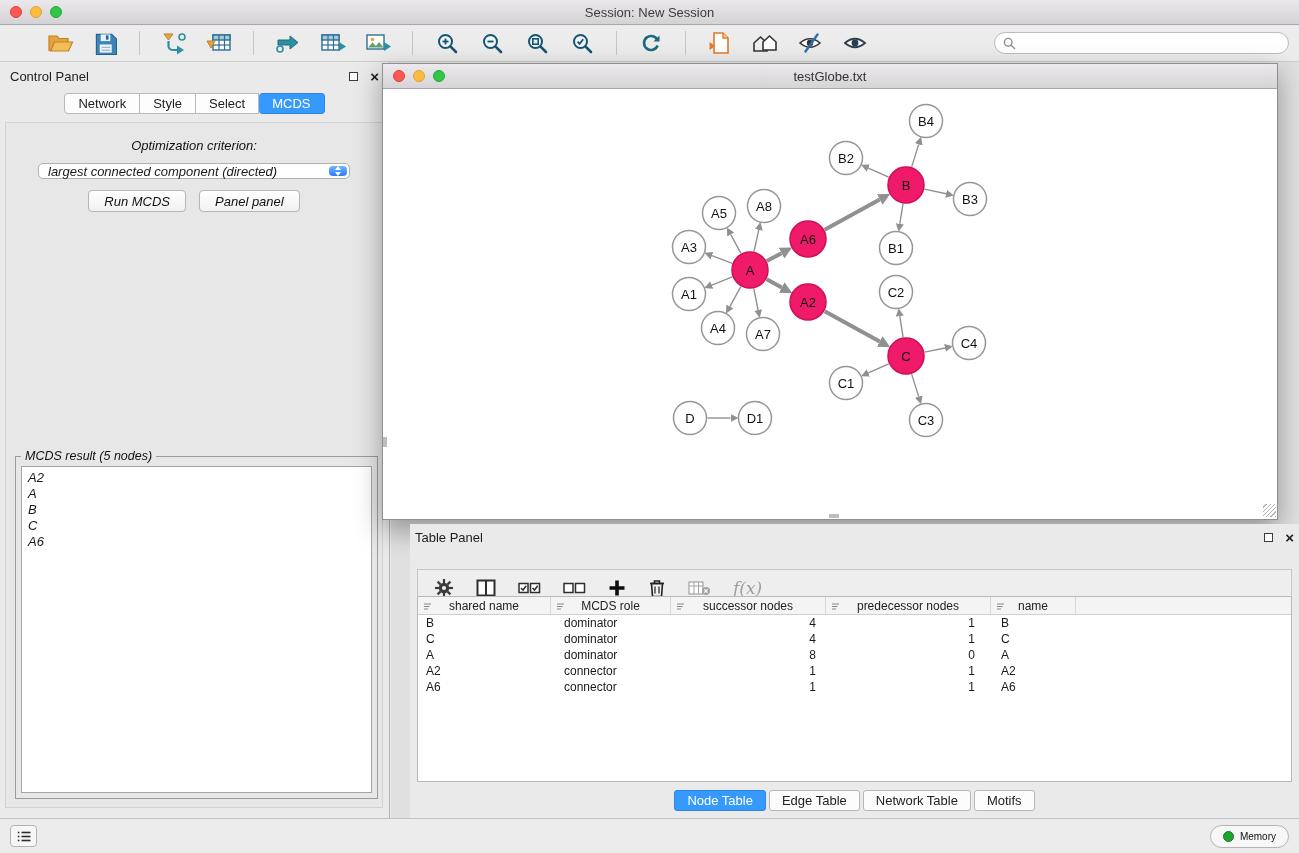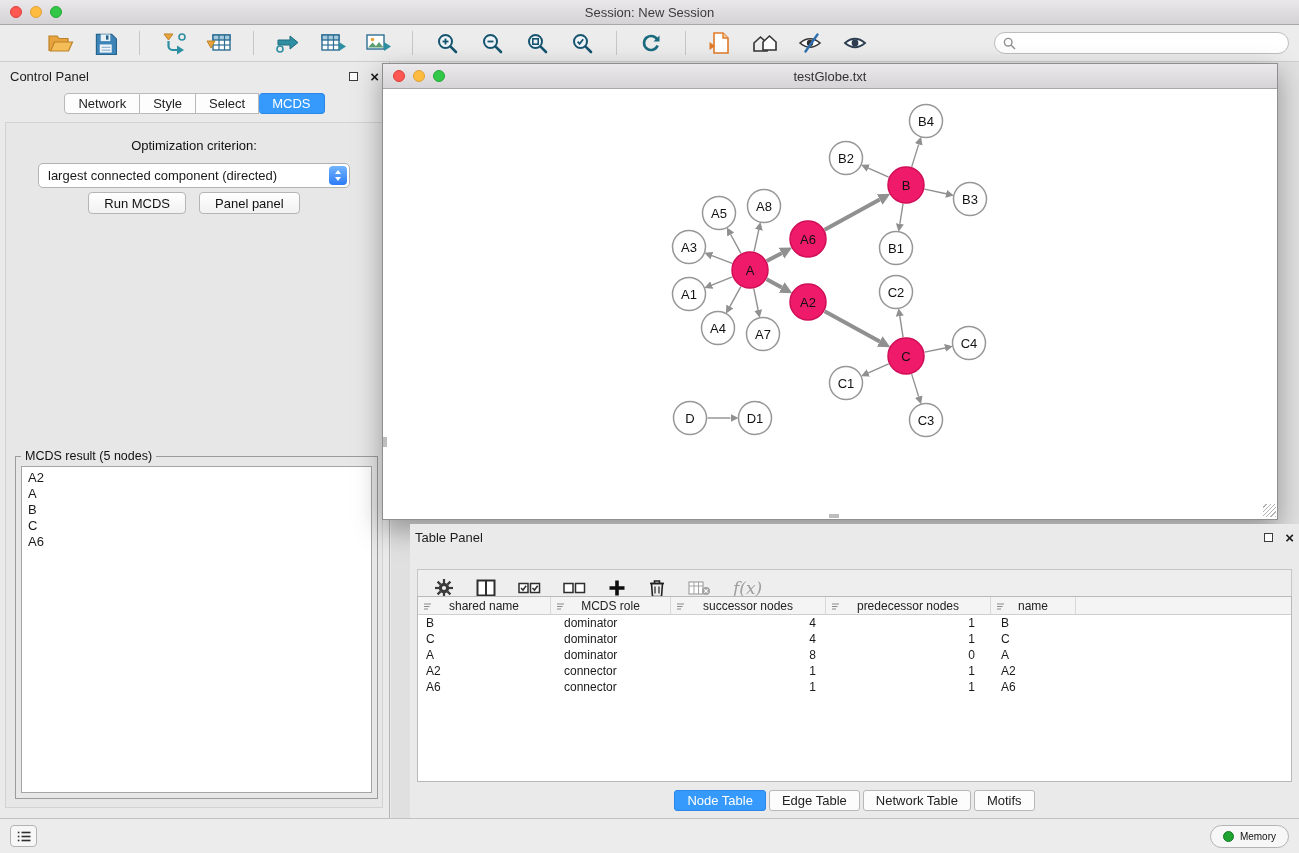--- a/index.html
+++ b/index.html
@@ -40,31 +40,31 @@
   .panel-hbtns { margin-left:auto; display:flex; gap:12px; align-items:center; }
   .float-glyph { width:9px; height:9px; border:1.5px solid #3c3c3c; display:inline-block; background:#fdfdfd; }
   .close-glyph { font-size:15px; font-weight:bold; color:#1c1c1c; line-height:1; }
   .cp-tabs { display:flex; justify-content:center; margin-top:3px; position:relative; z-index:2; }
   .cp-tab { height:21px; padding:0 13px; display:flex; align-items:center; background:#fdfdfd;
     border:1px solid #b9b9b9; border-left:none; font-size:13px; color:#222; }
   .cp-tab:first-child { border-left:1px solid #b9b9b9; border-radius:4px 0 0 4px; }
   .cp-tab:last-child { border-radius:0 4px 4px 0; }
   .cp-tab.selected { background:#369afc; border-color:#2a86e8; color:#fff; border-radius:4px; }
   .cp-pane { position:absolute; top:60px; left:5px; right:6px; bottom:10px;
-    background:#e7e7e7; border:1px solid #d2d2d2; }
+    background:#e7e7e7; border:1px solid #d2d2d2;font-style:italic; }
   .opt-label { text-align:center; margin-top:15px; font-size:13px; color:#111; }
-  .dropdown { width:312px; height:25px; margin:10px auto 0; background:#fff;
+  .dropdown { width:312px; height:16px; margin:10px auto 0; background:#fff;
     border:1px solid #b2b2b2; border-radius:5px; display:flex; align-items:center;
     position:relative; padding-left:9px; font-size:13px; }
   .dd-stepper { position:absolute; right:2px; top:2px; bottom:2px; width:18px; border-radius:4px;
     background:linear-gradient(#71b4fd,#2d7bf7); display:flex; flex-direction:column;
     align-items:center; justify-content:center; }
   .chev-up { width:0; height:0; border-left:3.5px solid transparent; border-right:3.5px solid transparent; border-bottom:4.5px solid #fff; margin-bottom:2.5px; }
   .chev-down { width:0; height:0; border-left:3.5px solid transparent; border-right:3.5px solid transparent; border-top:4.5px solid #fff; }
-  .cp-buttons { display:flex; justify-content:center; gap:13px; margin-top:4px; }
+  .cp-buttons { display:flex; justify-content:center; gap:13px; margin-top:11px; }
   .mac-btn { height:22px; padding:0 15px; background:linear-gradient(#ffffff,#f1f1f1);
     border:1px solid #b5b5b5; border-radius:4px; font-size:13px; display:flex; align-items:center; color:#111; }
   .result-group { position:absolute; left:9px; right:4px; top:333px; bottom:8px; border:1px solid #9b9b9b; }
   .result-legend { position:absolute; top:-8px; left:5px; background:#e7e7e7; padding:0 4px; font-size:12.5px; color:#111; }
   .result-list { position:absolute; left:5px; right:5px; top:9px; bottom:5px;
     background:#fff; border:1px solid #a5a5a5; padding:3px 6px; overflow:hidden; }
   .result-item { height:16px; line-height:16px; font-size:13px; }
 
   
   .workspace { position:absolute; left:391px; top:62px; right:0; bottom:35px; background:#e0e0e0; }

